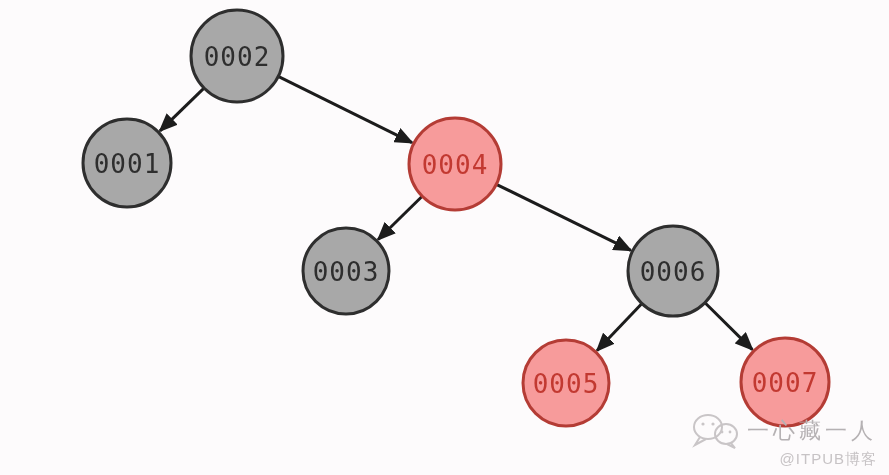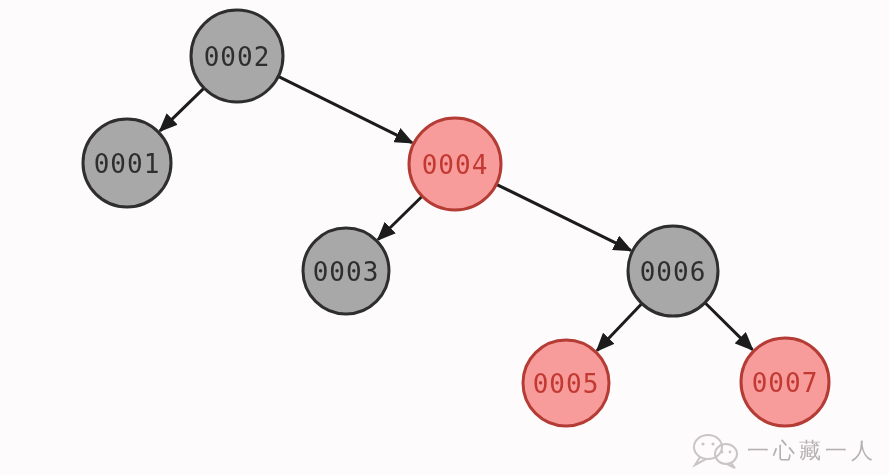--- a/index.html
+++ b/index.html
@@ -118,14 +118,15 @@
           <g fill="#c9c5c7">
             <circle cx="12" cy="11" r="1.6"></circle>
             <circle cx="22" cy="11" r="1.6"></circle>
             <circle cx="31" cy="19" r="1.4"></circle>
             <circle cx="39" cy="19" r="1.4"></circle>
           </g>
         </svg>
       </span>
       <span class="watermark-author">一心藏一人</span>
     </div>
+    <div class="watermark-source">@ITPUB博客</div>
   </div>
 </div>
 
 </body></html>

